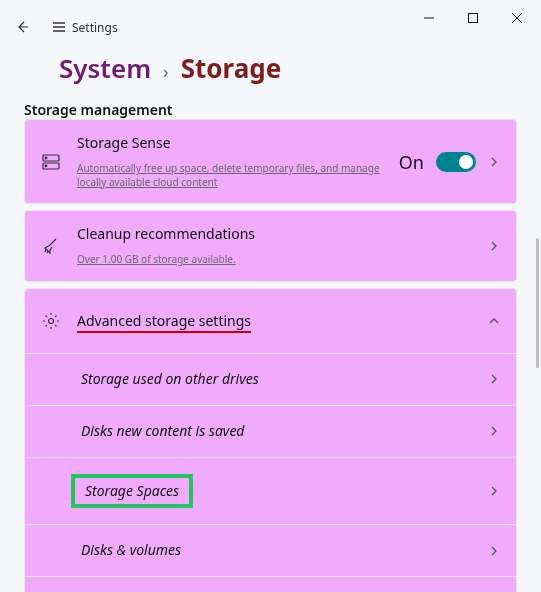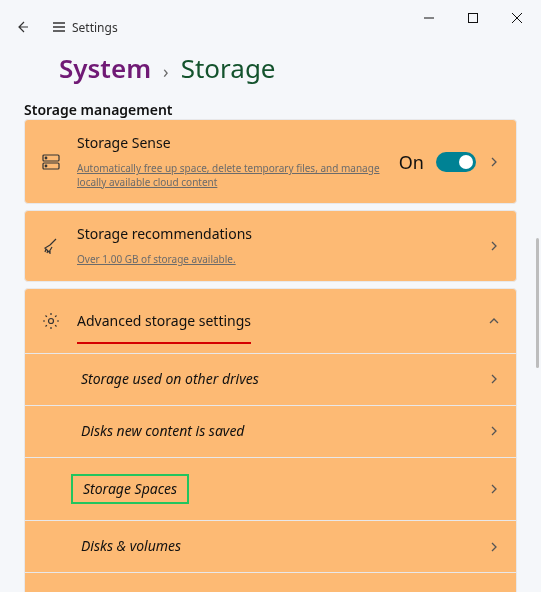--- a/index.html
+++ b/index.html
@@ -10,44 +10,44 @@
   .tb-btn { width: 40px; height: 36px; display: flex; align-items: center; justify-content: center; color: #333; }
   .tb-app { font-size: 12px; color: #333; margin-left: -4px; }
   .tb-spacer { flex: 1; }
   .wc-btn { width: 44px; height: 32px; display: flex; align-items: center; justify-content: center; color: #111; }
 
   .content { padding: 10px 24px 0 24px; }
 
   .breadcrumb { display: flex; align-items: baseline; gap: 12px; margin-top: 4px; margin-bottom: 14px; }
   .bc-parent { font-size: 26px; font-weight: 600; color: #701a75; margin-left: 35px; }
   .bc-sep { font-size: 18px; color: #6b6b6b; }
-  .bc-current { font-size: 26px; font-weight: 400; color: #14532d; }
+  .bc-current { font-size: 26px; font-weight: 700; color: #7f1d1d; }
 
   .section-label { font-size: 14px; font-weight: 600; color: #111; }
 
-  .card { background: #fdba74; border: 1px solid #e8e8ea; border-radius: 4px; margin-bottom: 6px; }
+  .card { background: #f0abfc; border: 1px solid #e8e8ea; border-radius: 4px; margin-bottom: 6px; }
   .row { display: flex; align-items: center; padding: 14px 16px; gap: 16px; min-height: 64px; }
   .row-icon { width: 20px; flex: 0 0 20px; color: #333; display: flex; align-items: center; justify-content: center; }
   .row-text { flex: 1; min-width: 0; }
   .row-title { font-size: 14px; color: #111; line-height: 1.3; }
   .row-sub { font-size: 10px; color: #6b6b6b; margin-top: 10px; line-height: 1.35; text-decoration: underline; }
   .row-right { display: flex; align-items: center; gap: 12px; }
   .on-label { font-size: 18px; color: #111; }
   .toggle { width: 40px; height: 20px; border-radius: 10px; background: #008294; position: relative; }
   .toggle::after { content: ""; position: absolute; right: 3px; top: 3px; width: 14px; height: 14px; border-radius: 50%; background: #fff; }
   .chev { color: #555; }
 
   .exp-body { border-top: 1px solid #e8e8ea; }
   .subrow { display: flex; align-items: center; padding: 16px 16px 16px 56px; min-height: 52px; border-bottom: 1px solid #e8e8ea; }
   .subrow:last-child { border-bottom: none; }
   .subrow .row-title { flex: 1; font-style: italic; }
   .subrow .chev { color: #555; }
 
-  .underline-red { border-bottom: 2px solid #d40000; padding-bottom: 12px; }
-  .box-red { border: 2px solid #22c55e; padding: 4px 10px; margin-left: -10px; display: inline-block; }
+  .underline-red { border-bottom: 2px solid #d40000; padding-bottom: 1px; }
+  .box-red { border: 4px solid #22c55e; padding: 4px 10px; margin-left: -10px; display: inline-block; }
 
   .rscroll { position: absolute; right: 2px; top: 238px; width: 3px; height: 130px; background: #bdbdbd; border-radius: 2px; }
 
   svg { display: block; }
 </style>
 </head>
 <body>
 
 <div class="titlebar">
   <div class="tb-left">
@@ -118,21 +118,21 @@
   </div>
 
   <div class="card">
     <div class="row">
       <div class="row-icon">
         <svg width="18" height="18" viewBox="0 0 18 18" fill="none" stroke="currentColor" stroke-width="1.2">
             <path d="M14 2L8 8M8 8l-5 3 4 4 3-5M4 12l-1 3M6 13l-1 3M8 14l0 3"></path>
           </svg>
       </div>
       <div class="row-text">
-        <div class="row-title">Storage recommendations</div>
+        <div class="row-title">Cleanup recommendations</div>
         <div class="row-sub">Over 1.00 GB of storage available.</div>
       </div>
       <div class="row-right">
         <span class="chev">
           <svg width="12" height="12" viewBox="0 0 12 12" fill="none" stroke="currentColor" stroke-width="1.3">
               <path d="M4 2l4 4-4 4"></path>
             </svg>
         </span>
       </div>
     </div>

